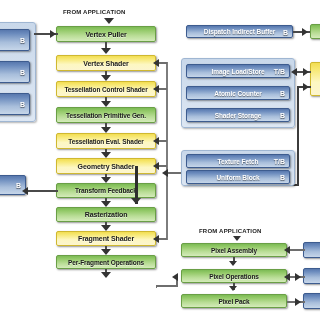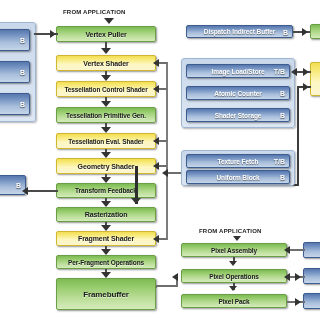--- a/index.html
+++ b/index.html
@@ -129,23 +129,20 @@
   </div>
   <div class="line vline" style="left:105px;top:246px;height:8px;"></div>
   <div class="arrow arr-down" style="left:101px;top:249px;"></div>
 
   <div class="node green" style="left:56px;top:255px;width:100px;height:14px;font-size:6.5px;">
     <span>Per-Fragment Operations</span>
   </div>
   <div class="line vline" style="left:105px;top:269px;height:8px;"></div>
   <div class="arrow arr-down" style="left:101px;top:272px;"></div>
 
-  <div class="node green" style="left:56px;top:278px;width:100px;height:32px;font-size:8px;">
-    <span>Framebuffer</span>
-  </div>
 
   <div class="line hline" style="left:34px;top:33px;width:24px;"></div>
   <div class="arrow arr-right" style="left:50px;top:30px;"></div>
 
   <div class="line hline" style="left:26px;top:190px;width:32px;"></div>
   <div class="arrow arr-left" style="left:22px;top:187px;"></div>
 
   <div class="line vline" style="left:135px;top:166px;height:38px;width:3px;background:#2d2d2d;"></div>
   <div class="arrow arr-down" style="left:131px;top:198px;"></div>
 

